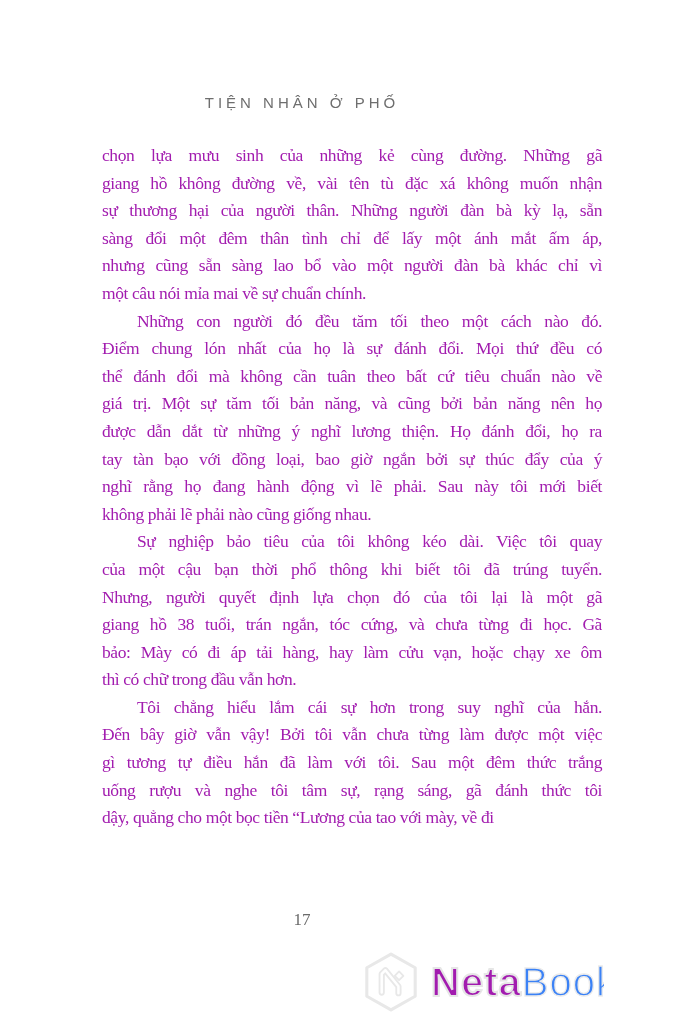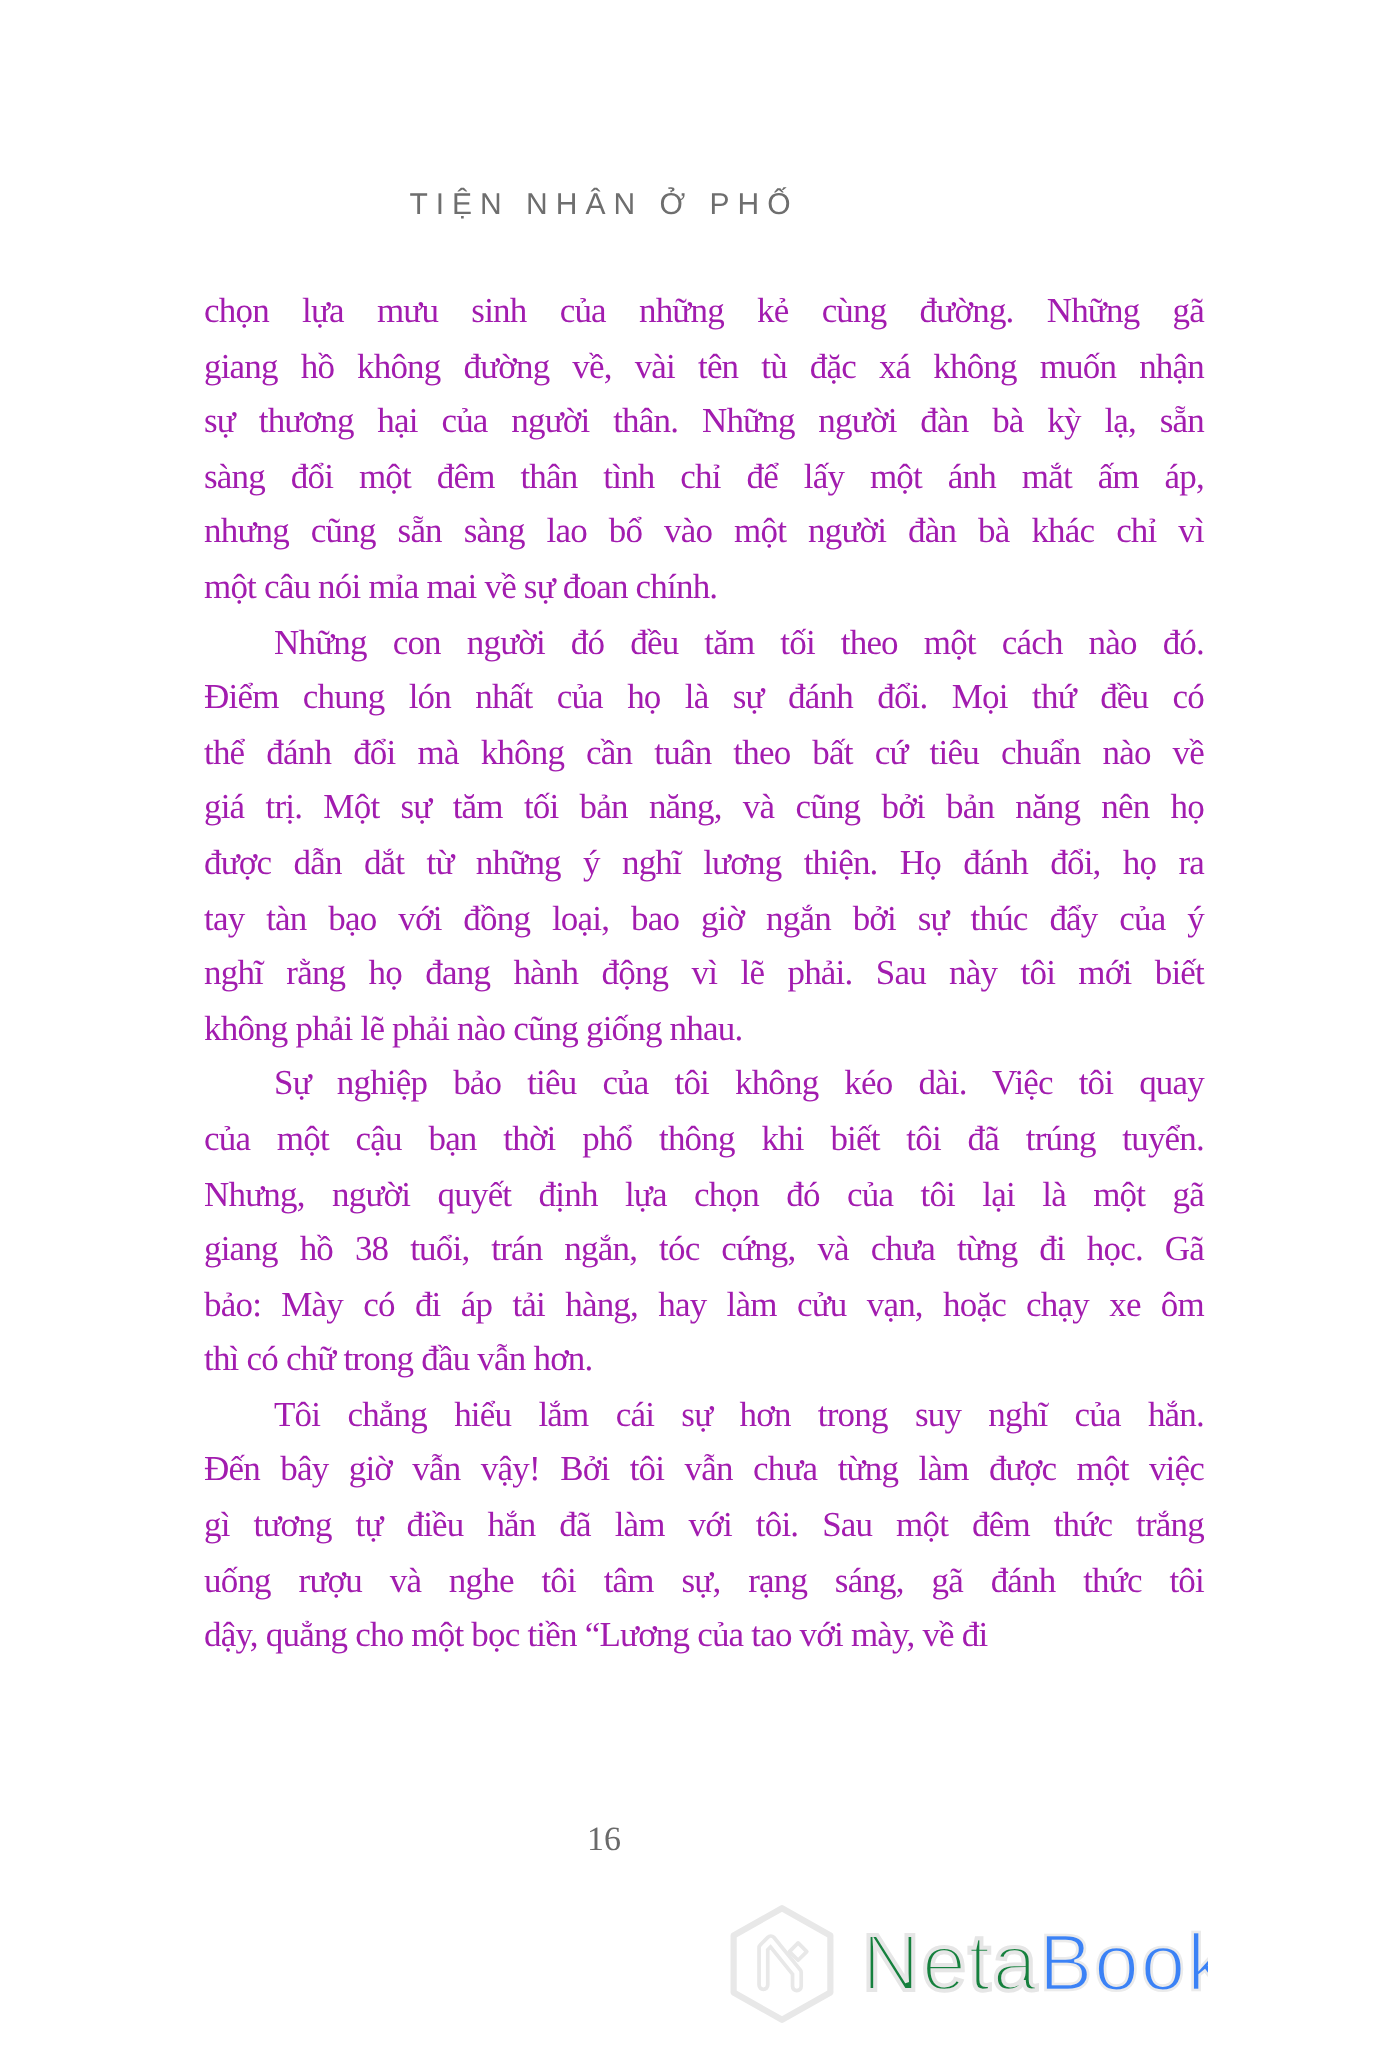--- a/index.html
+++ b/index.html
@@ -71,22 +71,22 @@
     width: 62px;
     height: 64px;
     flex: 0 0 auto;
   }
   .wm-text {
     white-space: nowrap;
     font-family: "Liberation Sans", sans-serif;
   }
   .wm-neta {
     font-size: 40px;
-    font-weight: 400;
-    color: #15803d;
+    font-weight: 700;
+    color: #a21caf;
     -webkit-text-stroke: 2px #e6e6e6;
     letter-spacing: 1px;
   }
   .wm-books {
     font-size: 40px;
     font-weight: 400;
     color: #3b82f6;
     -webkit-text-stroke: 1.3px #ebebeb;
     letter-spacing: 1px;
   }
@@ -103,21 +103,21 @@
 <div class="page">
 
   <div class="running-head">TIỆN NHÂN Ở PHỐ</div>
 
   <div class="body-text" id="body-text">
       <div class="line jl">chọn lựa mưu sinh của những kẻ cùng đường. Những gã</div>
       <div class="line jl">giang hồ không đường về, vài tên tù đặc xá không muốn nhận</div>
       <div class="line jl">sự thương hại của người thân. Những người đàn bà kỳ lạ, sẵn</div>
       <div class="line jl">sàng đổi một đêm thân tình chỉ để lấy một ánh mắt ấm áp,</div>
       <div class="line jl">nhưng cũng sẵn sàng lao bổ vào một người đàn bà khác chỉ vì</div>
-      <div class="line">một câu nói mỉa mai về sự đoan chính.</div>
+      <div class="line">một câu nói mỉa mai về sự chuẩn chính.</div>
       <div class="line jl ind">Những con người đó đều tăm tối theo một cách nào đó.</div>
       <div class="line jl">Điểm chung lón nhất của họ là sự đánh đổi. Mọi thứ đều có</div>
       <div class="line jl">thể đánh đổi mà không cần tuân theo bất cứ tiêu chuẩn nào về</div>
       <div class="line jl">giá trị. Một sự tăm tối bản năng, và cũng bởi bản năng nên họ</div>
       <div class="line jl">được dẫn dắt từ những ý nghĩ lương thiện. Họ đánh đổi, họ ra</div>
       <div class="line jl">tay tàn bạo với đồng loại, bao giờ ngắn bởi sự thúc đẩy của ý</div>
       <div class="line jl">nghĩ rằng họ đang hành động vì lẽ phải. Sau này tôi mới biết</div>
       <div class="line">không phải lẽ phải nào cũng giống nhau.</div>
       <div class="line jl ind">Sự nghiệp bảo tiêu của tôi không kéo dài. Việc tôi quay</div>
       <div class="line jl">của một cậu bạn thời phổ thông khi biết tôi đã trúng tuyển.</div>
@@ -125,21 +125,21 @@
       <div class="line jl">giang hồ 38 tuổi, trán ngắn, tóc cứng, và chưa từng đi học. Gã</div>
       <div class="line jl">bảo: Mày có đi áp tải hàng, hay làm cửu vạn, hoặc chạy xe ôm</div>
       <div class="line">thì có chữ trong đầu vẫn hơn.</div>
       <div class="line jl ind">Tôi chẳng hiểu lắm cái sự hơn trong suy nghĩ của hắn.</div>
       <div class="line jl">Đến bây giờ vẫn vậy! Bởi tôi vẫn chưa từng làm được một việc</div>
       <div class="line jl">gì tương tự điều hắn đã làm với tôi. Sau một đêm thức trắng</div>
       <div class="line jl">uống rượu và nghe tôi tâm sự, rạng sáng, gã đánh thức tôi</div>
       <div class="line">dậy, quẳng cho một bọc tiền “Lương của tao với mày, về đi</div>
     </div>
 
-  <div class="page-number">16</div>
+  <div class="page-number">17</div>
 
   <div class="watermark">
     <svg class="wm-logo" viewBox="0 0 100 100" xmlns="http://www.w3.org/2000/svg">
       <path d="M50 5 L89 27 L89 73 L50 95 L11 73 L11 27 Z" fill="none" stroke="#e8e8e8" stroke-width="5" stroke-linejoin="round"></path>
       <path d="M35 67 L35 37 L41 31 L62 57 L62 68" fill="none" stroke="#e8e8e8" stroke-width="10" stroke-linejoin="round" stroke-linecap="round"></path>
       <path d="M35 67 L35 37 L41 31 L62 57 L62 68" fill="none" stroke="#ffffff" stroke-width="4" stroke-linejoin="round" stroke-linecap="round"></path>
       <path d="M63 33 L70 40 L63 47 L56 40 Z" fill="#ffffff" stroke="#e8e8e8" stroke-width="3" stroke-linejoin="round"></path>
     </svg>
     <div class="wm-text">
       <span class="wm-neta">Neta</span><span class="wm-books">Books</span><span class="wm-vn">.vn</span>

